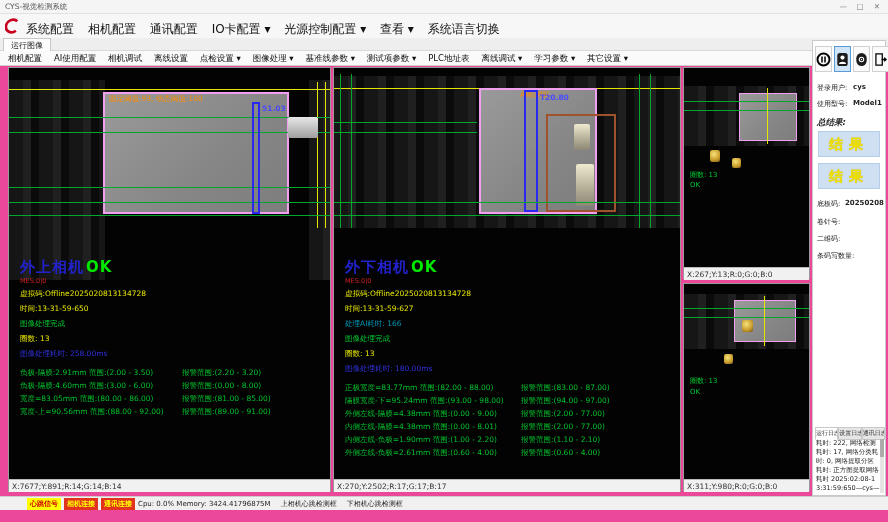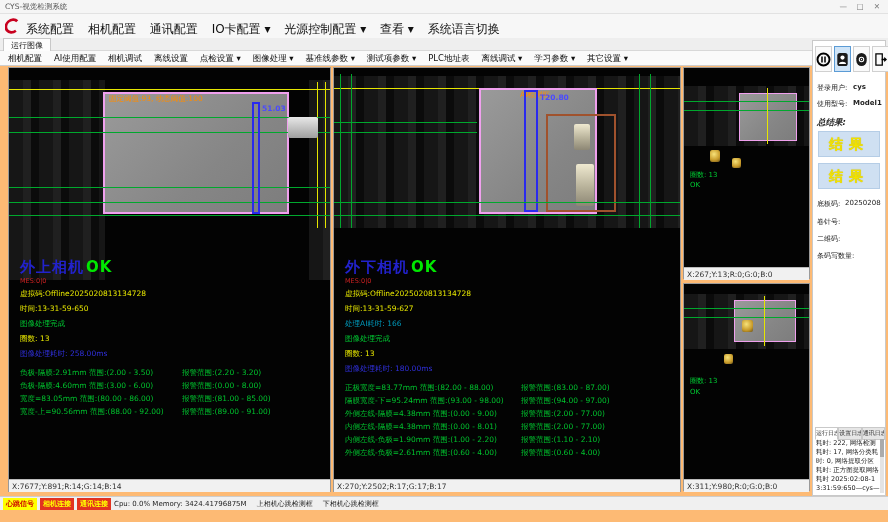--- a/index.html
+++ b/index.html
@@ -1,17 +1,17 @@
 <!DOCTYPE html>
 <html><head>
 <meta charset="utf-8">
 <style>
   * { margin:0; padding:0; box-sizing:border-box; }
   body { background:#555; font-family:"DejaVu Sans","Liberation Sans",sans-serif; }
-  .app { position:relative; width:888px; height:522px; background:#fdba74; overflow:hidden; font-size:9px; color:#111; }
+  .app { position:relative; width:888px; height:522px; background:#ec4899; overflow:hidden; font-size:9px; color:#111; }
 
   
   .titlebar { position:absolute; left:0; top:0; width:888px; height:14px; background:#f5f5f5; border-bottom:1px solid #e2e2e2; }
   .titlebar .title { position:absolute; left:5px; top:2px; font-size:7.5px; color:#555; }
   .winctl { position:absolute; right:4px; top:1px; }
   .winctl span { display:inline-block; width:14px; text-align:center; font-size:7.5px; color:#777; cursor:default; }
 
   .menubar { position:absolute; left:0; top:14px; width:888px; height:24px; background:#f7f7f7; }
   .logo { position:absolute; left:5px; top:3px; width:16px; height:18px; }
   .menu-items { position:absolute; left:26px; top:7px; }
@@ -73,21 +73,21 @@
   .logtabs { position:absolute; left:2px; top:386px; width:70px; display:flex; }
   .logtabs span { flex:1; font-size:6px; text-align:center; background:#e6e6e6; border:1px solid #c9c9c9; padding:1px 0; color:#333; white-space:nowrap; overflow:hidden; }
   .logtabs span.sel { background:#fff; border-bottom:1px solid #fff; }
   .logtext { position:absolute; left:3px; top:398px; width:64px; height:54px; font-size:6.5px; line-height:9px; color:#222; word-break:break-all; overflow:hidden; }
   .vscroll { position:absolute; right:1px; top:398px; width:4px; height:54px; background:#e4e4e4; }
   .vscroll i { display:block; width:4px; height:18px; background:#ababab; }
 
   
   .statusbar { position:absolute; left:0; top:496px; width:888px; height:14px; background:#f0f0f0; border-top:1px solid #ccc; display:flex; align-items:center; padding-left:3px; }
   .badge { font-size:7px; font-weight:bold; padding:1px 3px; margin-right:3px; white-space:nowrap; }
-  .badge.yb { background:#ffff00; color:#cc0000; }
+  .badge.yb { background:#ffff00; color:#cc0000;margin-left:24px; }
   .badge.rb { background:#e23320; color:#ffff00; }
   .sbtext { font-size:7px; color:#222; margin-right:10px; white-space:nowrap; }
 </style>
 </head>
 <body>
 
 <div class="app">
 
   <div class="titlebar">
     <span class="title">CYS-视觉检测系统</span>
@@ -277,21 +277,21 @@
     </div>
 
     <div class="fld" style="top:42px;">登录用户:</div>
     <div class="fld" style="top:42px; left:40px; font-weight:bold;">cys</div>
     <div class="fld" style="top:58px;">使用型号:</div>
     <div class="fld" style="top:58px; left:40px; font-weight:bold;">Model1</div>
     <div class="fld total-label" style="top:76px;">总结果:</div>
     <div class="resultbox" style="top:90px;">结果</div>
     <div class="resultbox" style="top:122px;">结果</div>
     <div class="fld" style="top:158px;">底板码:</div>
-    <div class="fld" style="top:158px; left:32px; font-weight:normal;">20250208</div>
+    <div class="fld" style="top:158px; left:32px; font-weight:bold;">20250208</div>
     <div class="fld" style="top:176px;">卷针号:</div>
     <div class="fld" style="top:193px;">二维码:</div>
     <div class="fld" style="top:210px;">条码写数量:</div>
 
     <div class="logtabs">
       <span class="sel">运行日志</span>
       <span>设置日志</span>
       <span>通讯日志</span>
     </div>
     <div class="logtext">耗时: 222, 网络检测耗时: 17, 网络分类耗时: 0, 网络提取分区耗时: 正方图提取网络耗时 2025:02:08-13:31:59:650—cys—外上相机—图像处理耗时: 258.00ms</div>

